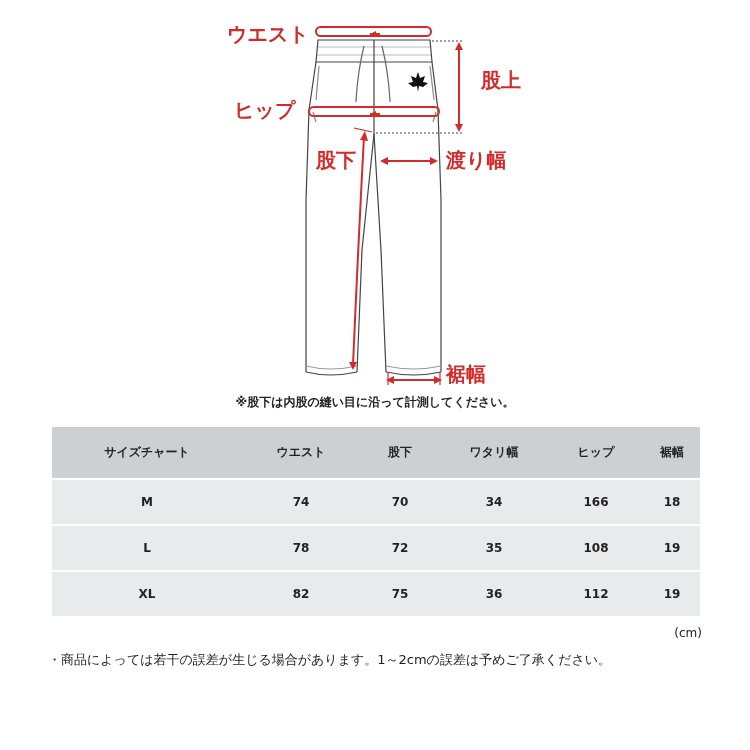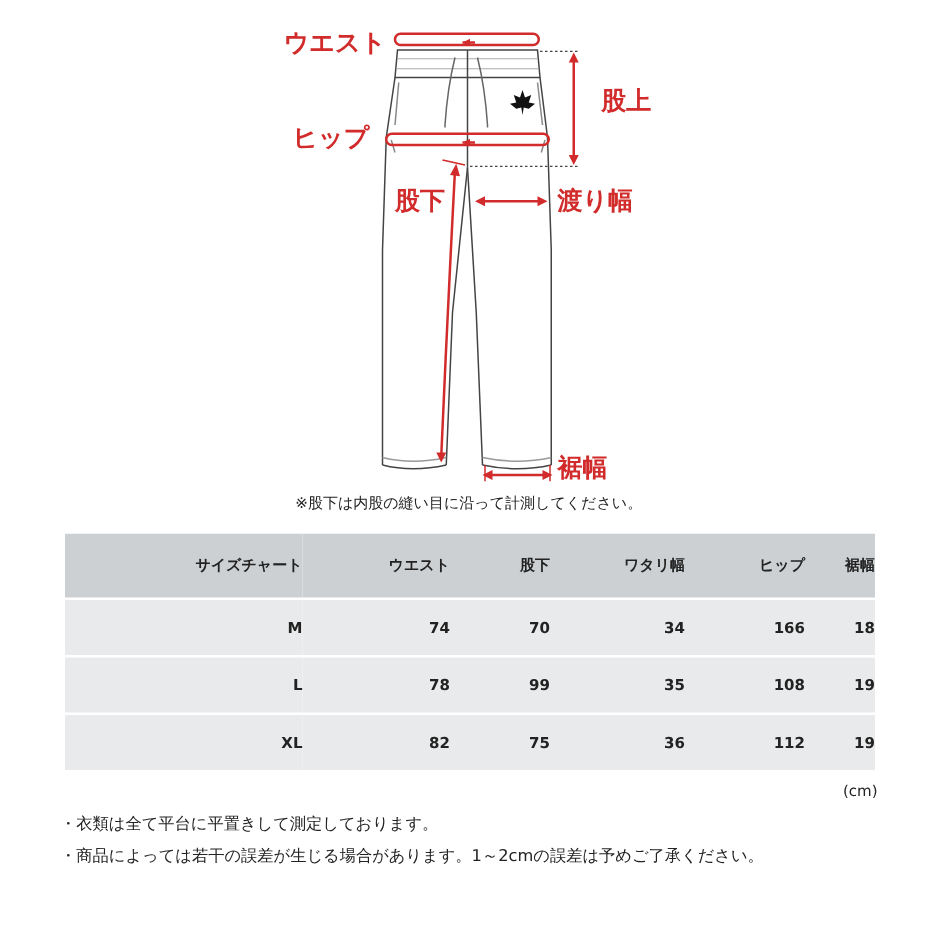--- a/index.html
+++ b/index.html
@@ -2,26 +2,26 @@
 <html><head>
 <meta charset="utf-8">
 <style>
   html, body { margin: 0; padding: 0; background: #ffffff; }
   body { width: 750px; height: 750px; position: relative; overflow: hidden;
          font-family: "DejaVu Sans", sans-serif; color: #222; }
   .diagram { position: absolute; left: 0; top: 0; width: 750px; height: 420px; }
   .diagram svg { position: absolute; left: 0; top: 0; }
   .lbl { position: absolute; color: #d22b2b; font-weight: bold; font-size: 20px; line-height: 1; white-space: nowrap; }
   .note-top { position: absolute; left: 0; width: 750px; top: 394px; text-align: center;
-              font-size: 12px; font-weight: normal; color: #222; }
+              font-size: 12px; font-weight: bold; color: #222; }
   table.size { position: absolute; left: 52px; top: 427px; width: 648px; border-collapse: collapse; }
   table.size th { background: #cdd0d3; height: 51px; font-size: 12px; font-weight: bold; color: #222; }
   table.size td { background: #e9eaeb; height: 44px; font-size: 12px; font-weight: bold; text-align: center; color: #222;
                   border-top: 2px solid #ffffff; }
-  table.size th, table.size td { padding: 0; text-align: right; }
+  table.size th, table.size td { padding: 0; text-align: center; }
   .unit { position: absolute; right: 48px; top: 626px; font-size: 12px; color: #222; }
   .notes { position: absolute; left: 48px; top: 651px; margin: 0; padding: 0; list-style: none; }
   .notes li { font-size: 13px; height: 26px; line-height: 18px; color: #222; }
 </style>
 </head>
 <body>
 
 <div class="diagram">
   <svg width="750" height="400" viewBox="0 0 750 400">
 
@@ -125,34 +125,33 @@
       <td>M</td>
       <td>74</td>
       <td>70</td>
       <td>34</td>
       <td>166</td>
       <td>18</td>
     </tr>
     <tr>
       <td>L</td>
       <td>78</td>
-      <td>99</td>
+      <td>72</td>
       <td>35</td>
       <td>108</td>
       <td>19</td>
     </tr>
     <tr>
       <td>XL</td>
       <td>82</td>
       <td>75</td>
       <td>36</td>
       <td>112</td>
       <td>19</td>
     </tr>
   </tbody>
 </table>
 
 <div class="unit">(cm)</div>
 
 <ul class="notes">
-  <li>・衣類は全て平台に平置きして測定しております。</li>
   <li>・商品によっては若干の誤差が生じる場合があります。1～2cmの誤差は予めご了承ください。</li>
 </ul>
 
 </body></html>

